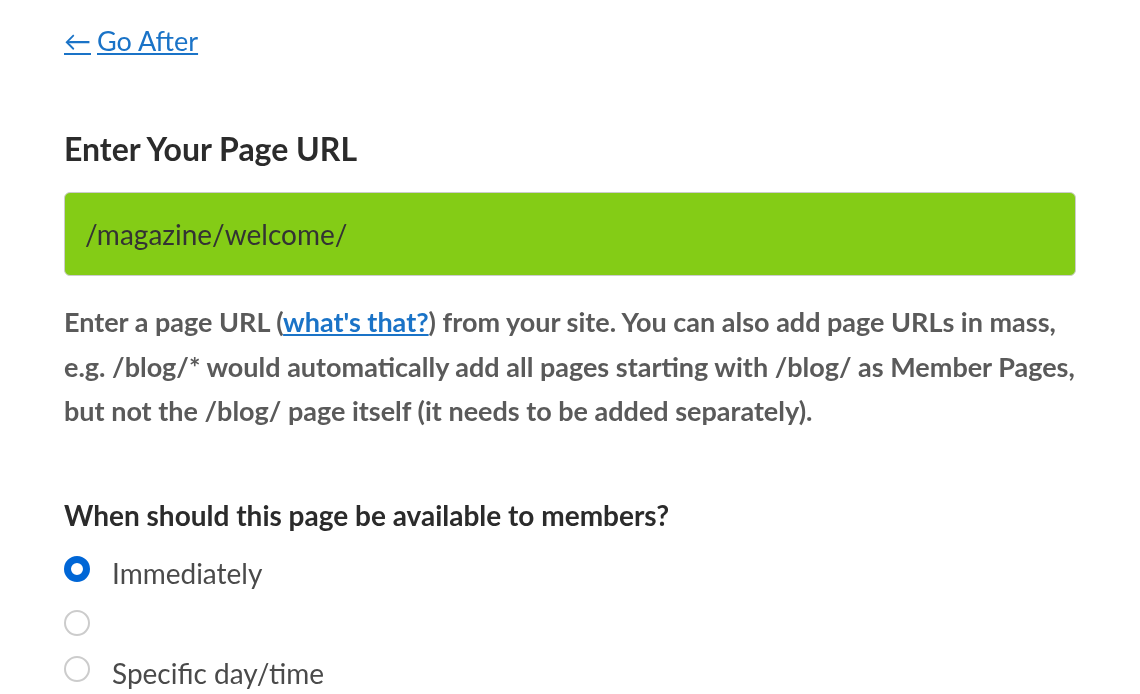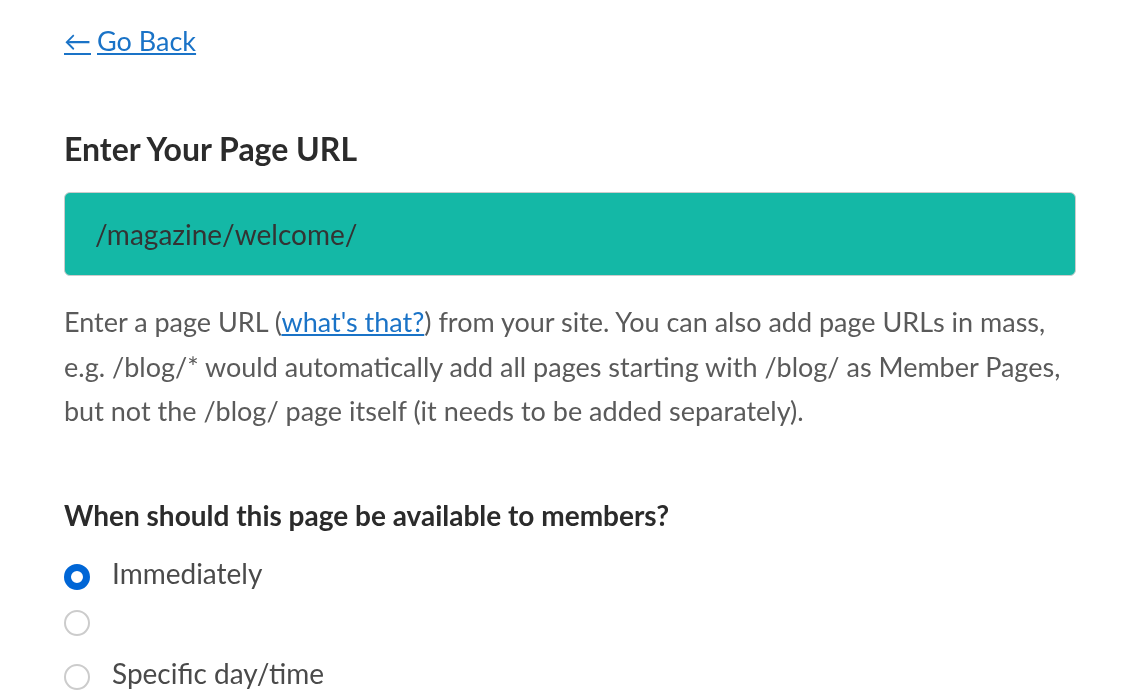--- a/index.html
+++ b/index.html
@@ -36,33 +36,33 @@
       font-size: 32px;
       font-weight: 700;
       color: #2b2b2b;
       margin-bottom: 24px;
     }
     .url-input {
       width: 100%;
       font-size: 28px;
       font-weight: 400;
       color: #333333;
-      padding: 24px 30px;
+      padding: 24px 20px;
       border: 1px solid #cccccc;
       border-radius: 6px;
-      background: #14b8a6;
+      background: #84cc16;
       outline: none;
       font-family: inherit;
     }
     .helper-text {
       margin-top: 24px;
       font-size: 27px;
       line-height: 1.65;
       color: #5a5a5a;
-      font-weight: 400;
+      font-weight: 700;
     }
     .helper-text .inline-link {
       color: #1a73c7;
       text-decoration: underline;
       cursor: pointer;
     }
     .radio-section {
       margin-top: 64px;
     }
     .radio-heading {
@@ -71,21 +71,21 @@
       color: #2b2b2b;
       margin-bottom: 24px;
     }
     .radio-group {
       display: flex;
       flex-direction: column;
       gap: 20px;
     }
     .radio-option {
       display: flex;
-      align-items: flex-end;
+      align-items: flex-start;
       gap: 22px;
       cursor: pointer;
     }
     .radio-circle {
       width: 26px;
       height: 26px;
       border-radius: 50%;
       border: 2px solid #cccccc;
       background: #ffffff;
       flex-shrink: 0;
@@ -103,21 +103,21 @@
       font-weight: 400;
     }
   </style>
 </head>
 <body>
 
 
 
 <a class="go-back-link">
   <span class="arrow">←</span>
-  <span>Go Back</span>
+  <span>Go After</span>
 </a>
 
 <div class="section">
   <h2 class="section-heading">Enter Your Page URL</h2>
   <input type="text" class="url-input" value="/magazine/welcome/" style="">
   <p class="helper-text">
     <span>Enter a page URL (</span><a class="inline-link">what's that?</a><span>) from your site. You can also add page URLs in mass, e.g. /blog/* would automatically add all pages starting with /blog/ as Member Pages, but not the /blog/ page itself (it needs to be added separately).</span>
   </p>
 </div>
 

